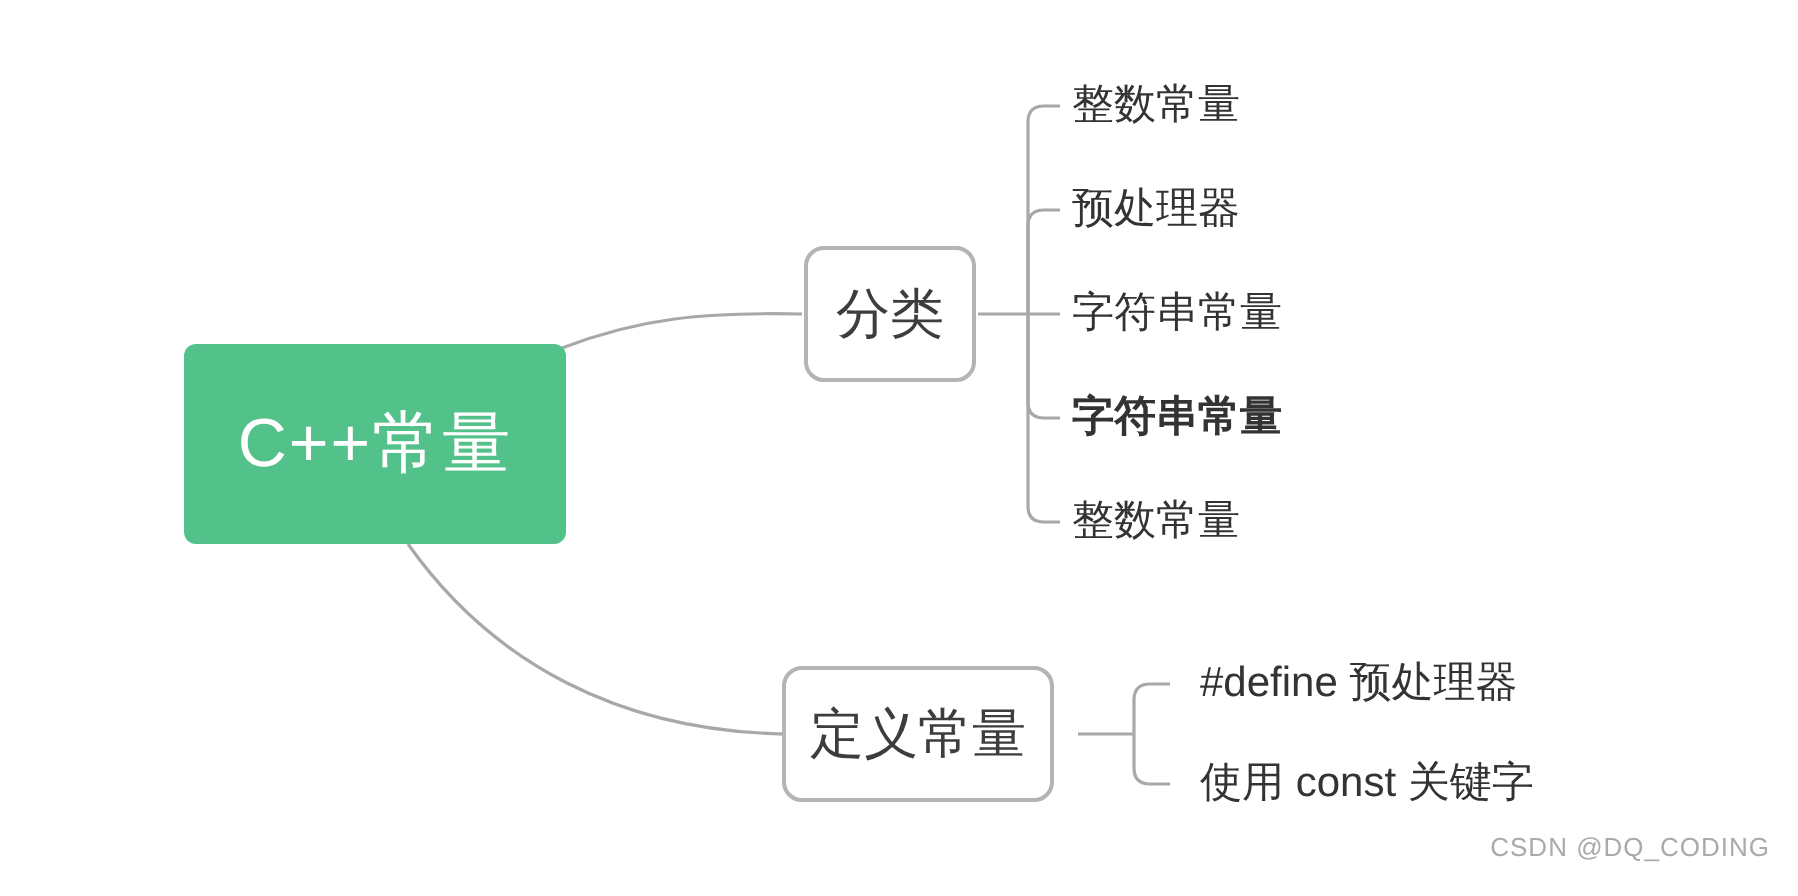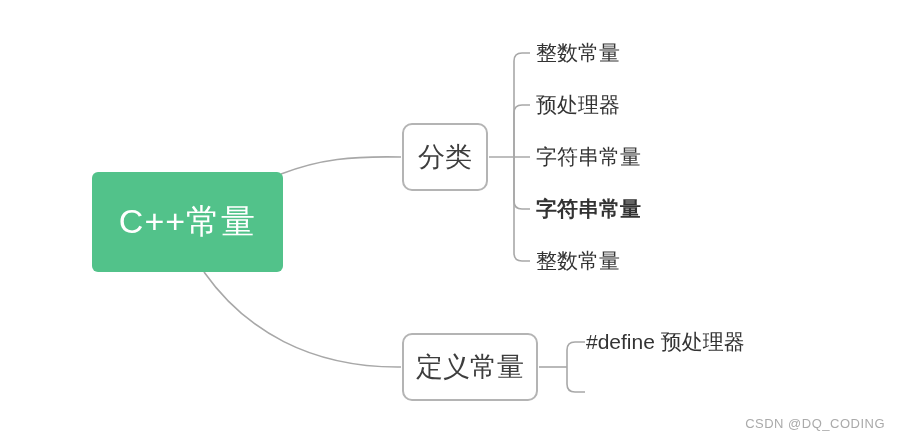--- a/index.html
+++ b/index.html
@@ -52,33 +52,33 @@
     border: 2px solid var(--node_border);
     border-radius: 10px;
     color: var(--node_text);
     font-size: 27px;
   }
   .branch-classification {
     left: 402px; top: 123px;
     width: 86px; height: 68px;
   }
   .branch-define {
-    left: 402px; top: 333px;
+    left: 391px; top: 333px;
     width: 136px; height: 68px;
   }
   .leaf {
     position: absolute;
     height: 30px;
     line-height: 30px;
     font-size: 21px;
     color: var(--leaf_text);
     white-space: nowrap;
   }
   .leaf.g1 { left: 536px; }
-  .leaf.g2 { left: 586px; text-align: center; }
+  .leaf.g2 { left: 600px; text-align: center; }
   .leaf.y1 { top: 38px; }
   .leaf.y2 { top: 90px; }
   .leaf.y3 { top: 142px; }
   .leaf.y4 { top: 194px; font-weight: bold; }
   .leaf.y5 { top: 246px; }
   .leaf.y6 { top: 327px; }
   .leaf.y7 { top: 377px; }
   .watermark {
     position: absolute;
     right: 14px;
@@ -120,16 +120,17 @@
     <span>定义常量</span>
   </div>
 
   <div class="leaf g1 y1">整数常量</div>
   <div class="leaf g1 y2">预处理器</div>
   <div class="leaf g1 y3">字符串常量</div>
   <div class="leaf g1 y4">字符串常量</div>
   <div class="leaf g1 y5">整数常量</div>
 
   <div class="leaf g2 y6">#define 预处理器</div>
+  <div class="leaf g2 y7">使用 const 关键字</div>
 
   <div class="watermark">CSDN @DQ_CODING</div>
 
 </div>
 
 </body></html>

